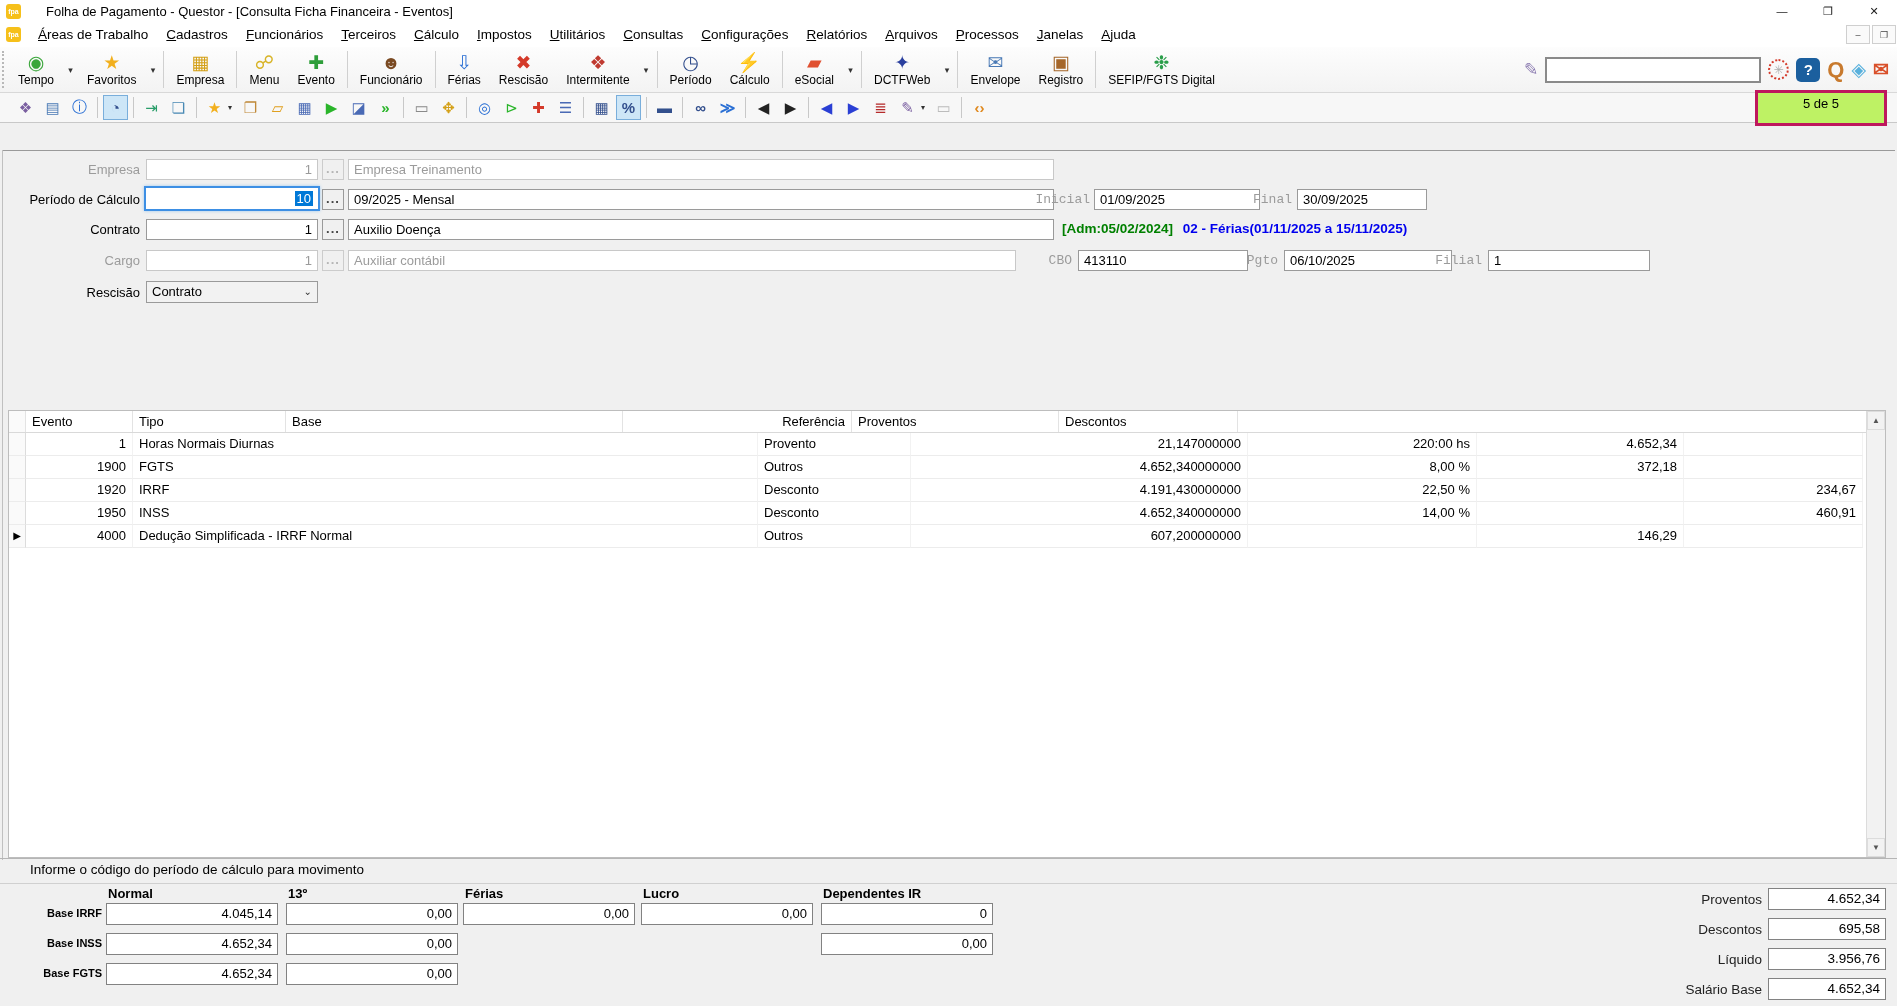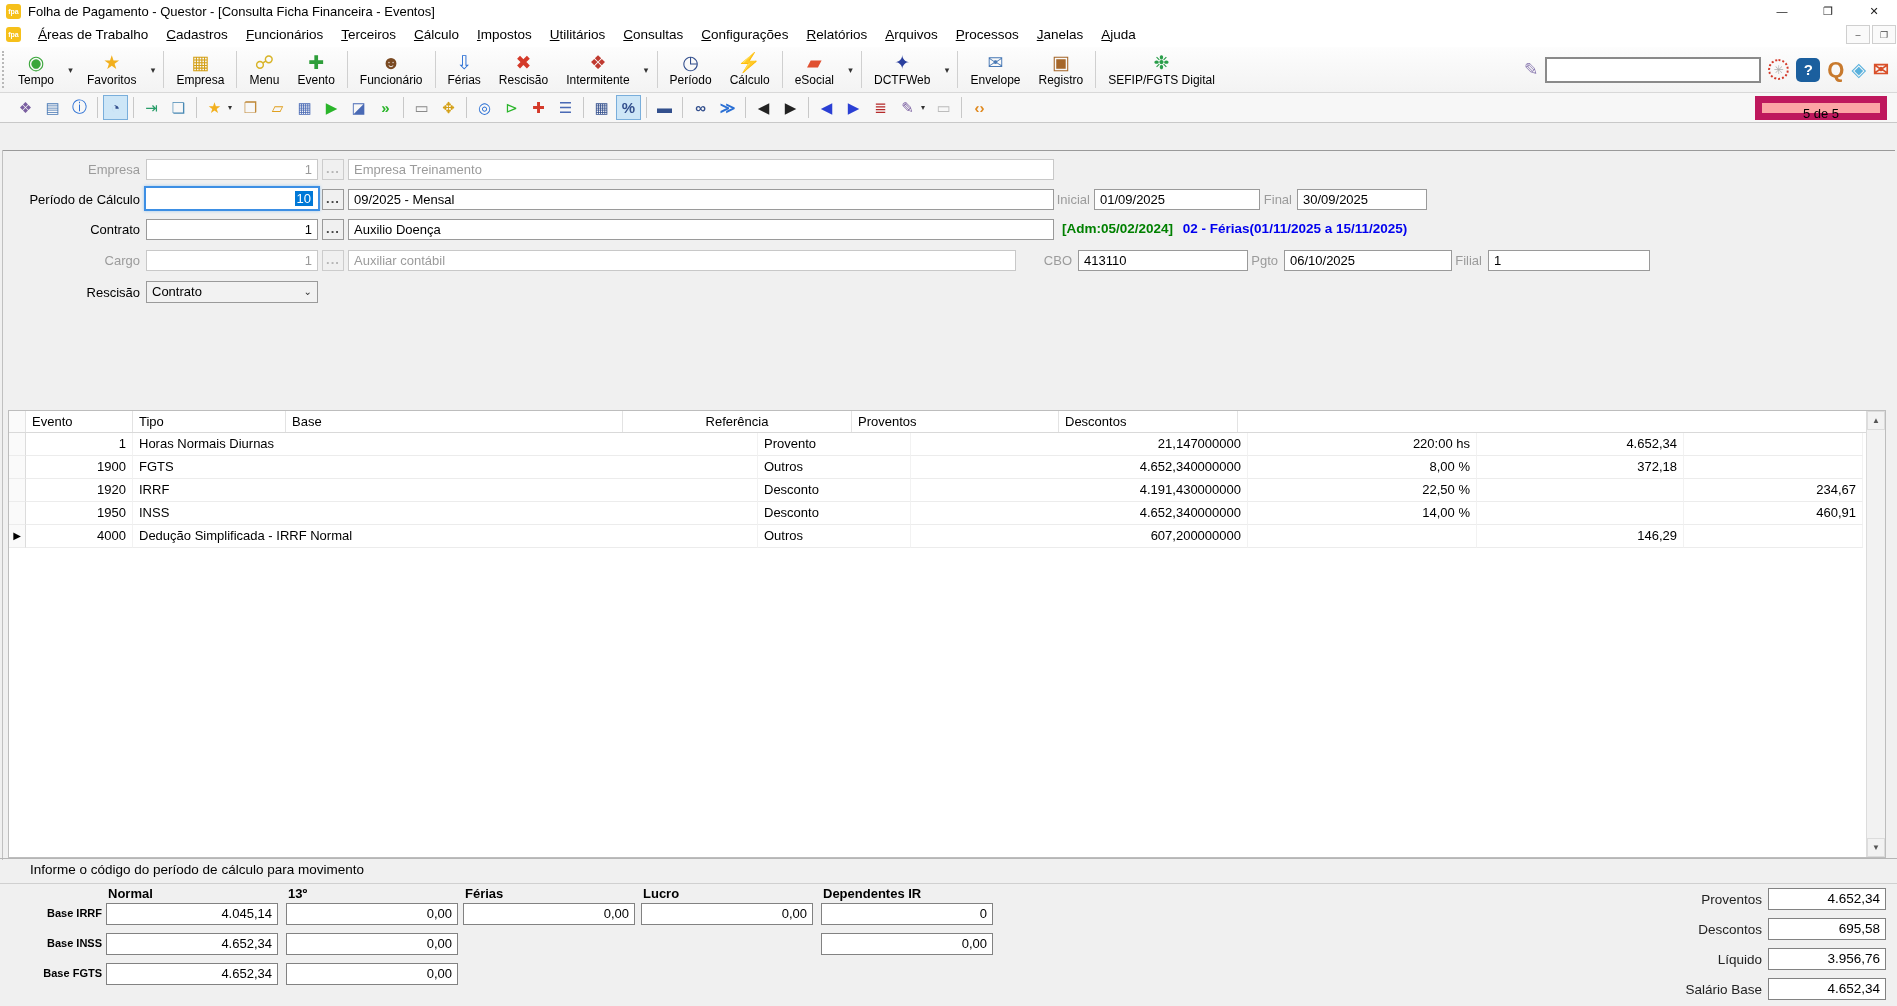--- a/index.html
+++ b/index.html
@@ -3,21 +3,21 @@
 <meta charset="utf-8">
 <style>
   * { margin:0; padding:0; box-sizing:border-box; }
   html,body { width:1897px; height:1006px; overflow:hidden; }
   body { font-family:"Liberation Sans", sans-serif; font-size:13px; color:#000; background:#f0f0f0; }
   #screen { position:relative; width:1897px; height:1006px; background:#f0f0f0; }
 
   
   .titlebar { position:absolute; top:0; left:0; width:100%; height:22px; background:#fff; display:flex; align-items:center; }
   .app-icon { width:15px; height:15px; margin-left:6px; background:#f6c01a; border-radius:3px; color:#fff; font-size:7px; font-weight:bold; display:flex; align-items:center; justify-content:center; }
-  .title-text { margin-left:7px; font-size:13px; }
+  .title-text { margin-left:25px; font-size:13px; }
   .win-controls { margin-left:auto; display:flex; height:100%; }
   .win-btn { width:46px; height:100%; display:flex; align-items:center; justify-content:center; font-size:11px; color:#222; }
 
   
   .menubar { position:absolute; top:22px; left:0; width:100%; height:25px; background:#fff; display:flex; align-items:center; }
   .menu-item { display:inline-block; padding:3px 9px; font-size:13.5px; cursor:default; }
   .menu-item::first-letter { text-decoration:underline; }
   .mdi-controls { margin-left:auto; display:flex; gap:2px; margin-right:1px; }
   .mdi-btn { width:24px; height:19px; border:1px solid #cfcfcf; background:#fafafa; display:flex; align-items:center; justify-content:center; font-size:9px; color:#444; }
 
@@ -40,35 +40,35 @@
   .q-ico { color:#c87a2e; font-weight:bold; font-size:22px; }
   .drop-ico { color:#58b0dc; font-size:19px; }
   .mail-ico { color:#d9502a; font-size:19px; font-weight:bold; }
 
   
   .toolbar2 { position:absolute; top:93px; left:0; width:100%; height:30px; background:#f7f7f7; border-bottom:1px solid #c8c8c8; display:flex; align-items:center; padding-left:3px; }
   .tb2 { width:25px; height:25px; display:flex; align-items:center; justify-content:center; font-size:15px; margin:0 1px; }
   .tb2.active { background:#cde6f7; border:1px solid #79aedb; }
   .tb2-caret { width:9px; font-size:8px; color:#333; }
   .sep2 { width:1px; height:21px; background:#c8c8c8; margin:0 4px; }
-  .rec-counter { margin-left:auto; margin-right:10px; width:132px; height:24px; background:#fca5a5; border:7px solid #be185d; text-align:center; line-height:22px; font-size:13px; }
+  .rec-counter { margin-left:auto; margin-right:10px; width:132px; height:36px; background:#bef264; border:3px solid #be185d; text-align:center; line-height:22px; font-size:13px; }
 
   
   .hline { position:absolute; left:2px; right:2px; top:150px; height:0; border-top:1px solid #9a9a9a; }
   .vline { position:absolute; left:2px; top:150px; height:710px; width:0; border-left:1px solid #c0c0c0; }
   .flabel { position:absolute; width:140px; text-align:right; height:21px; line-height:21px; }
   .flabel.dim, .slabel.dim { color:#9b9b9b; }
   .field { position:absolute; background:#fff; border:1px solid #9a9a9a; height:21px; line-height:19px; padding:0 5px; font-size:13px; overflow:hidden; white-space:nowrap; }
   .field.num { text-align:right; }
   .field.dim { border-color:#c8c8c8; color:#9b9b9b; }
   .browse { position:absolute; width:22px; height:21px; background:#f0f0f0; border:1px solid #9a9a9a; text-align:center; line-height:17px; font-weight:bold; color:#444; letter-spacing:1px; }
   .browse.dim { border-color:#cccccc; color:#b5b5b5; }
   .field.focused { border:2px solid #3d8fe4; height:25px; line-height:21px; box-shadow:0 0 3px #9cc7ee; }
   .sel-val { background:#0078d7; color:#fff; padding:0 2px; }
-  .slabel { position:absolute; height:21px; line-height:21px; text-align:right; }
+  .slabel { position:absolute; height:21px; line-height:21px; text-align:right;font-family:Liberation Mono, monospace; }
   .adm-line { position:absolute; font-weight:bold; font-size:13.5px; white-space:nowrap; }
   .adm-green { color:#008000; }
   .adm-blue { color:#0000ee; margin-left:6px; }
   .combo { position:absolute; background:#f2f2f2; border:1px solid #9a9a9a; height:22px; line-height:20px; padding:0 5px; display:flex; justify-content:space-between; align-items:center; }
   .combo .chev { font-size:10px; color:#333; }
 
   
   .grid { position:absolute; top:410px; left:8px; width:1878px; height:448px; background:#fff; border:1px solid #bdbdbd; }
   .g-row { display:flex; height:23px; line-height:22px; }
   .g-head { height:22px; line-height:21px; border-bottom:1px solid #d9d9d9; }
@@ -319,21 +319,21 @@
     <span>Contrato</span>
     <span class="chev">⌄</span>
   </div>
 
   <div class="grid">
     <div class="g-row g-head">
       <div class="g-cell c-sel"></div>
       <div class="g-cell c-evt" style="text-align:left">Evento</div>
       <div class="g-cell c-tipo">Tipo</div>
       <div class="g-cell c-base" style="text-align:left">Base</div>
-      <div class="g-cell c-ref" style="text-align:center">Referência</div>
+      <div class="g-cell c-ref" style="text-align:right">Referência</div>
       <div class="g-cell c-prov" style="text-align:left">Proventos</div>
       <div class="g-cell c-desct" style="text-align:left">Descontos</div>
     </div>
     <div class="g-body">
       <div class="g-row">
         <div class="g-cell c-sel"></div>
         <div class="g-cell c-evt">1</div>
         <div class="g-cell c-desc">Horas Normais Diurnas</div>
         <div class="g-cell c-tipo">Provento</div>
         <div class="g-cell c-base">21,147000000</div>

